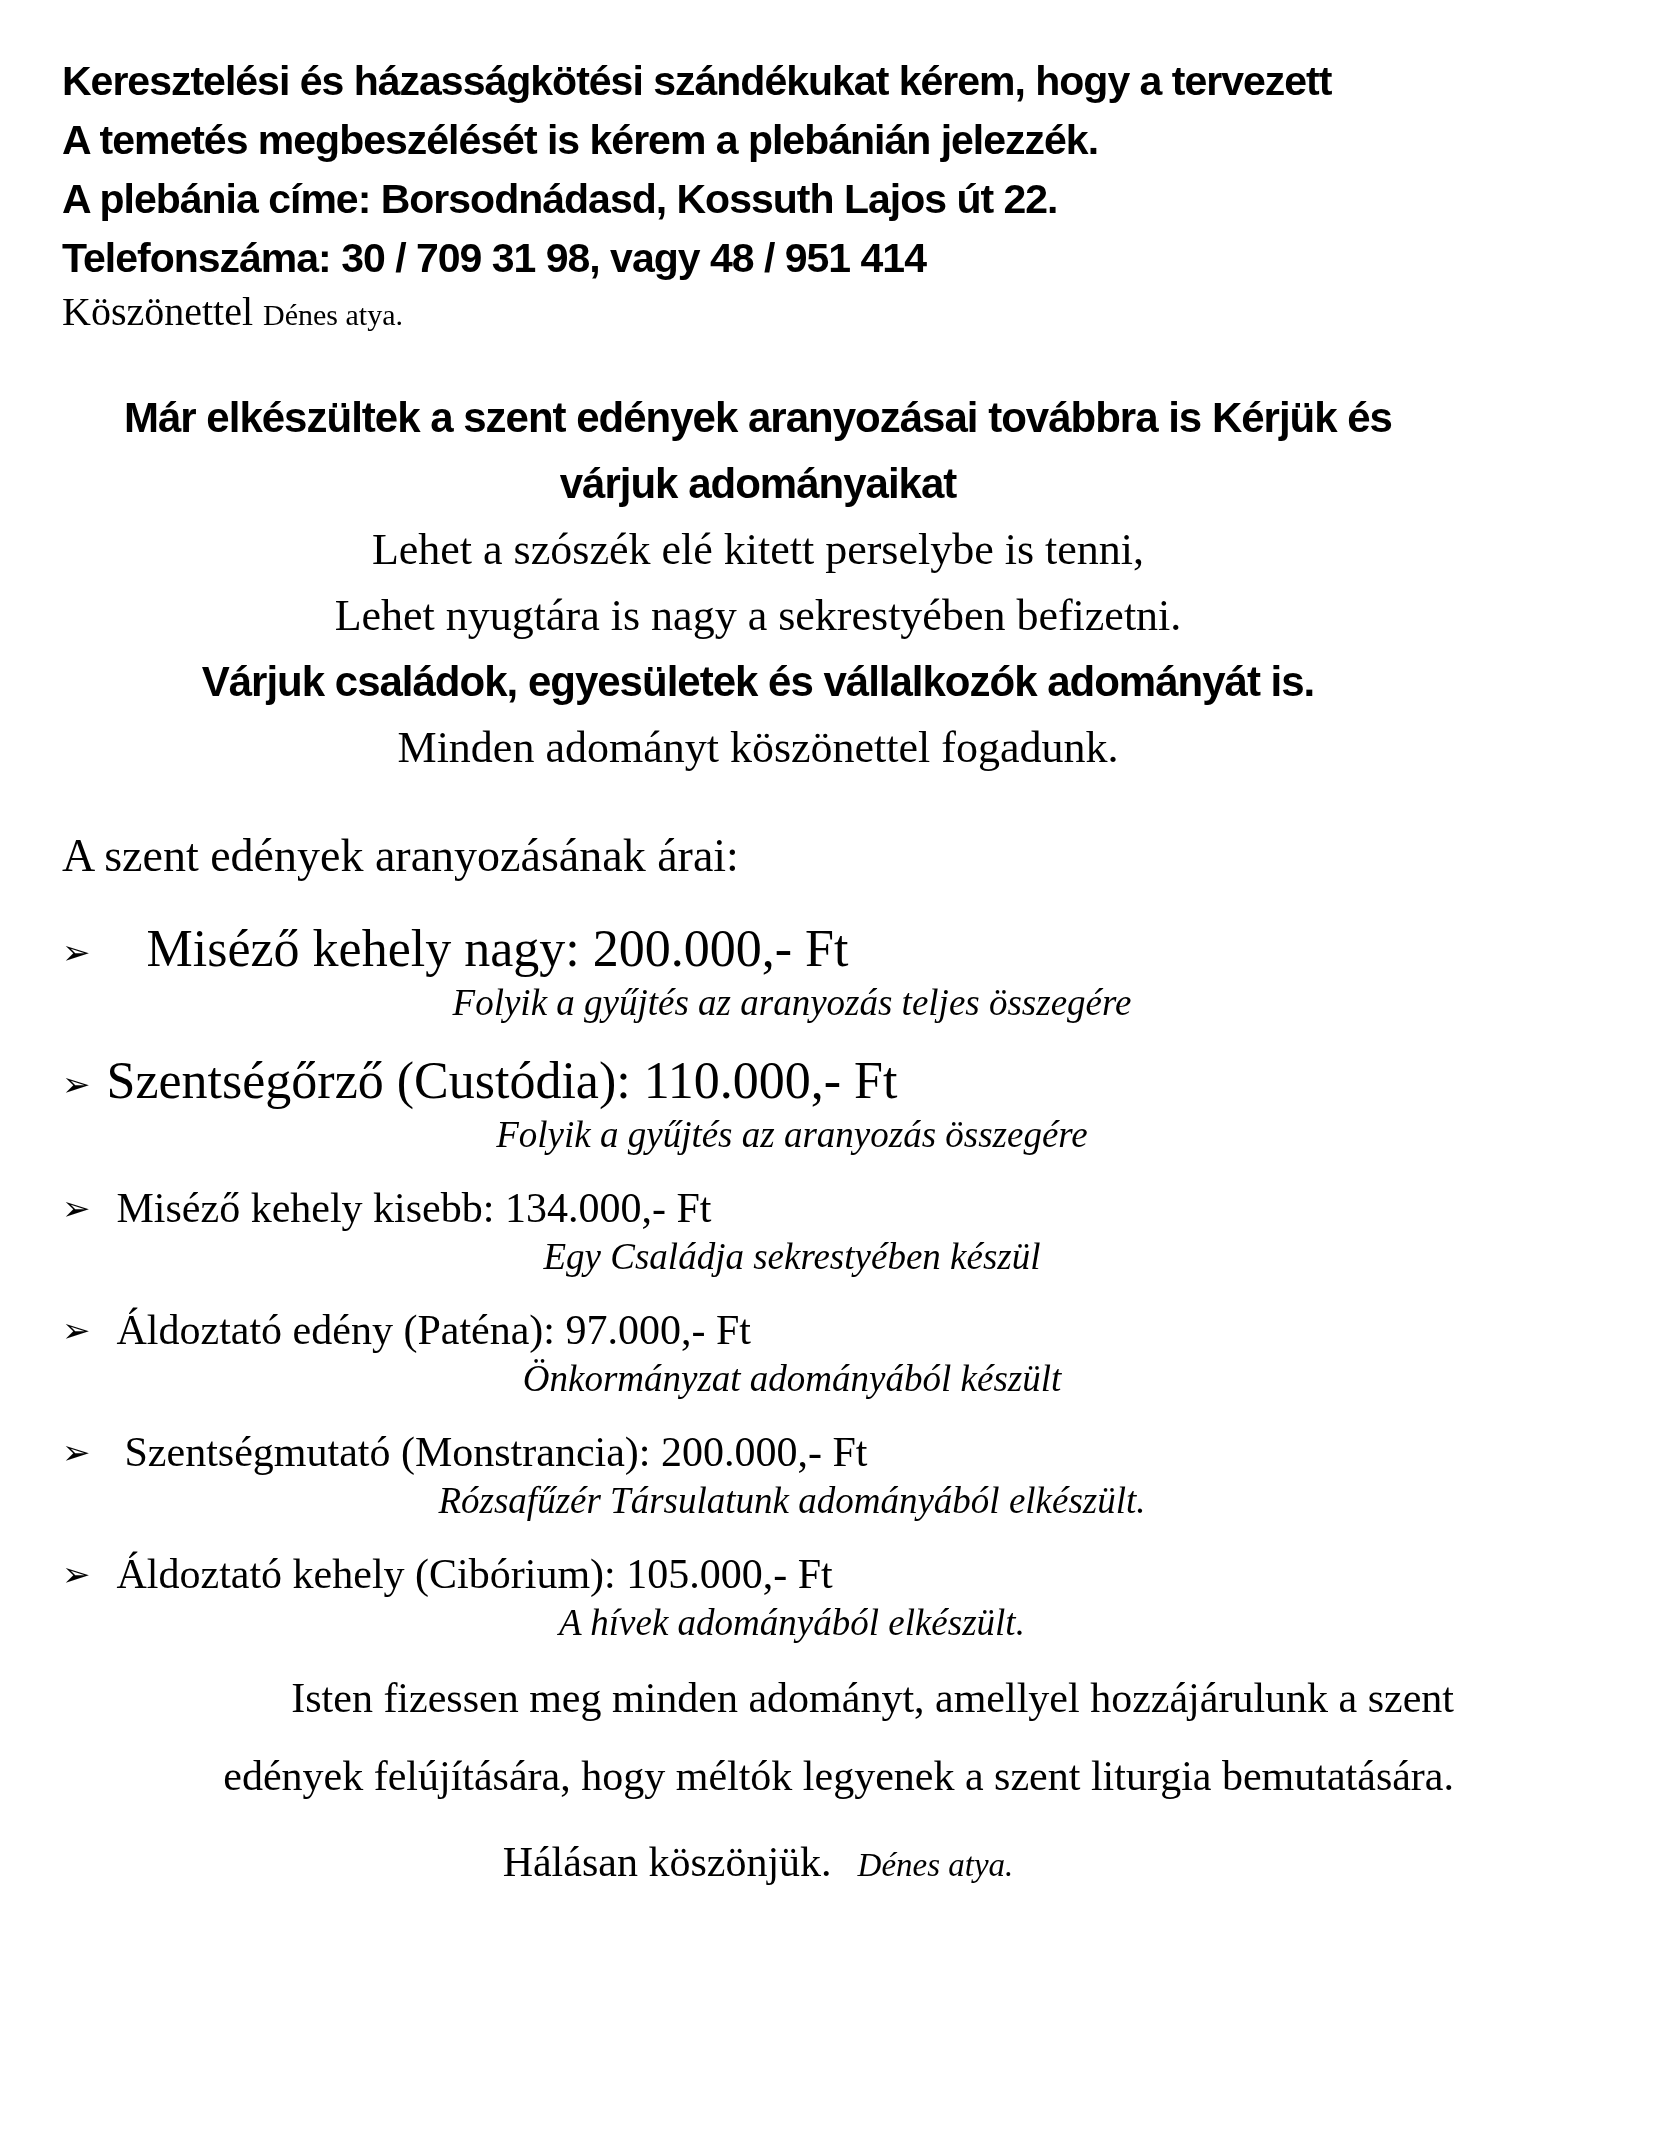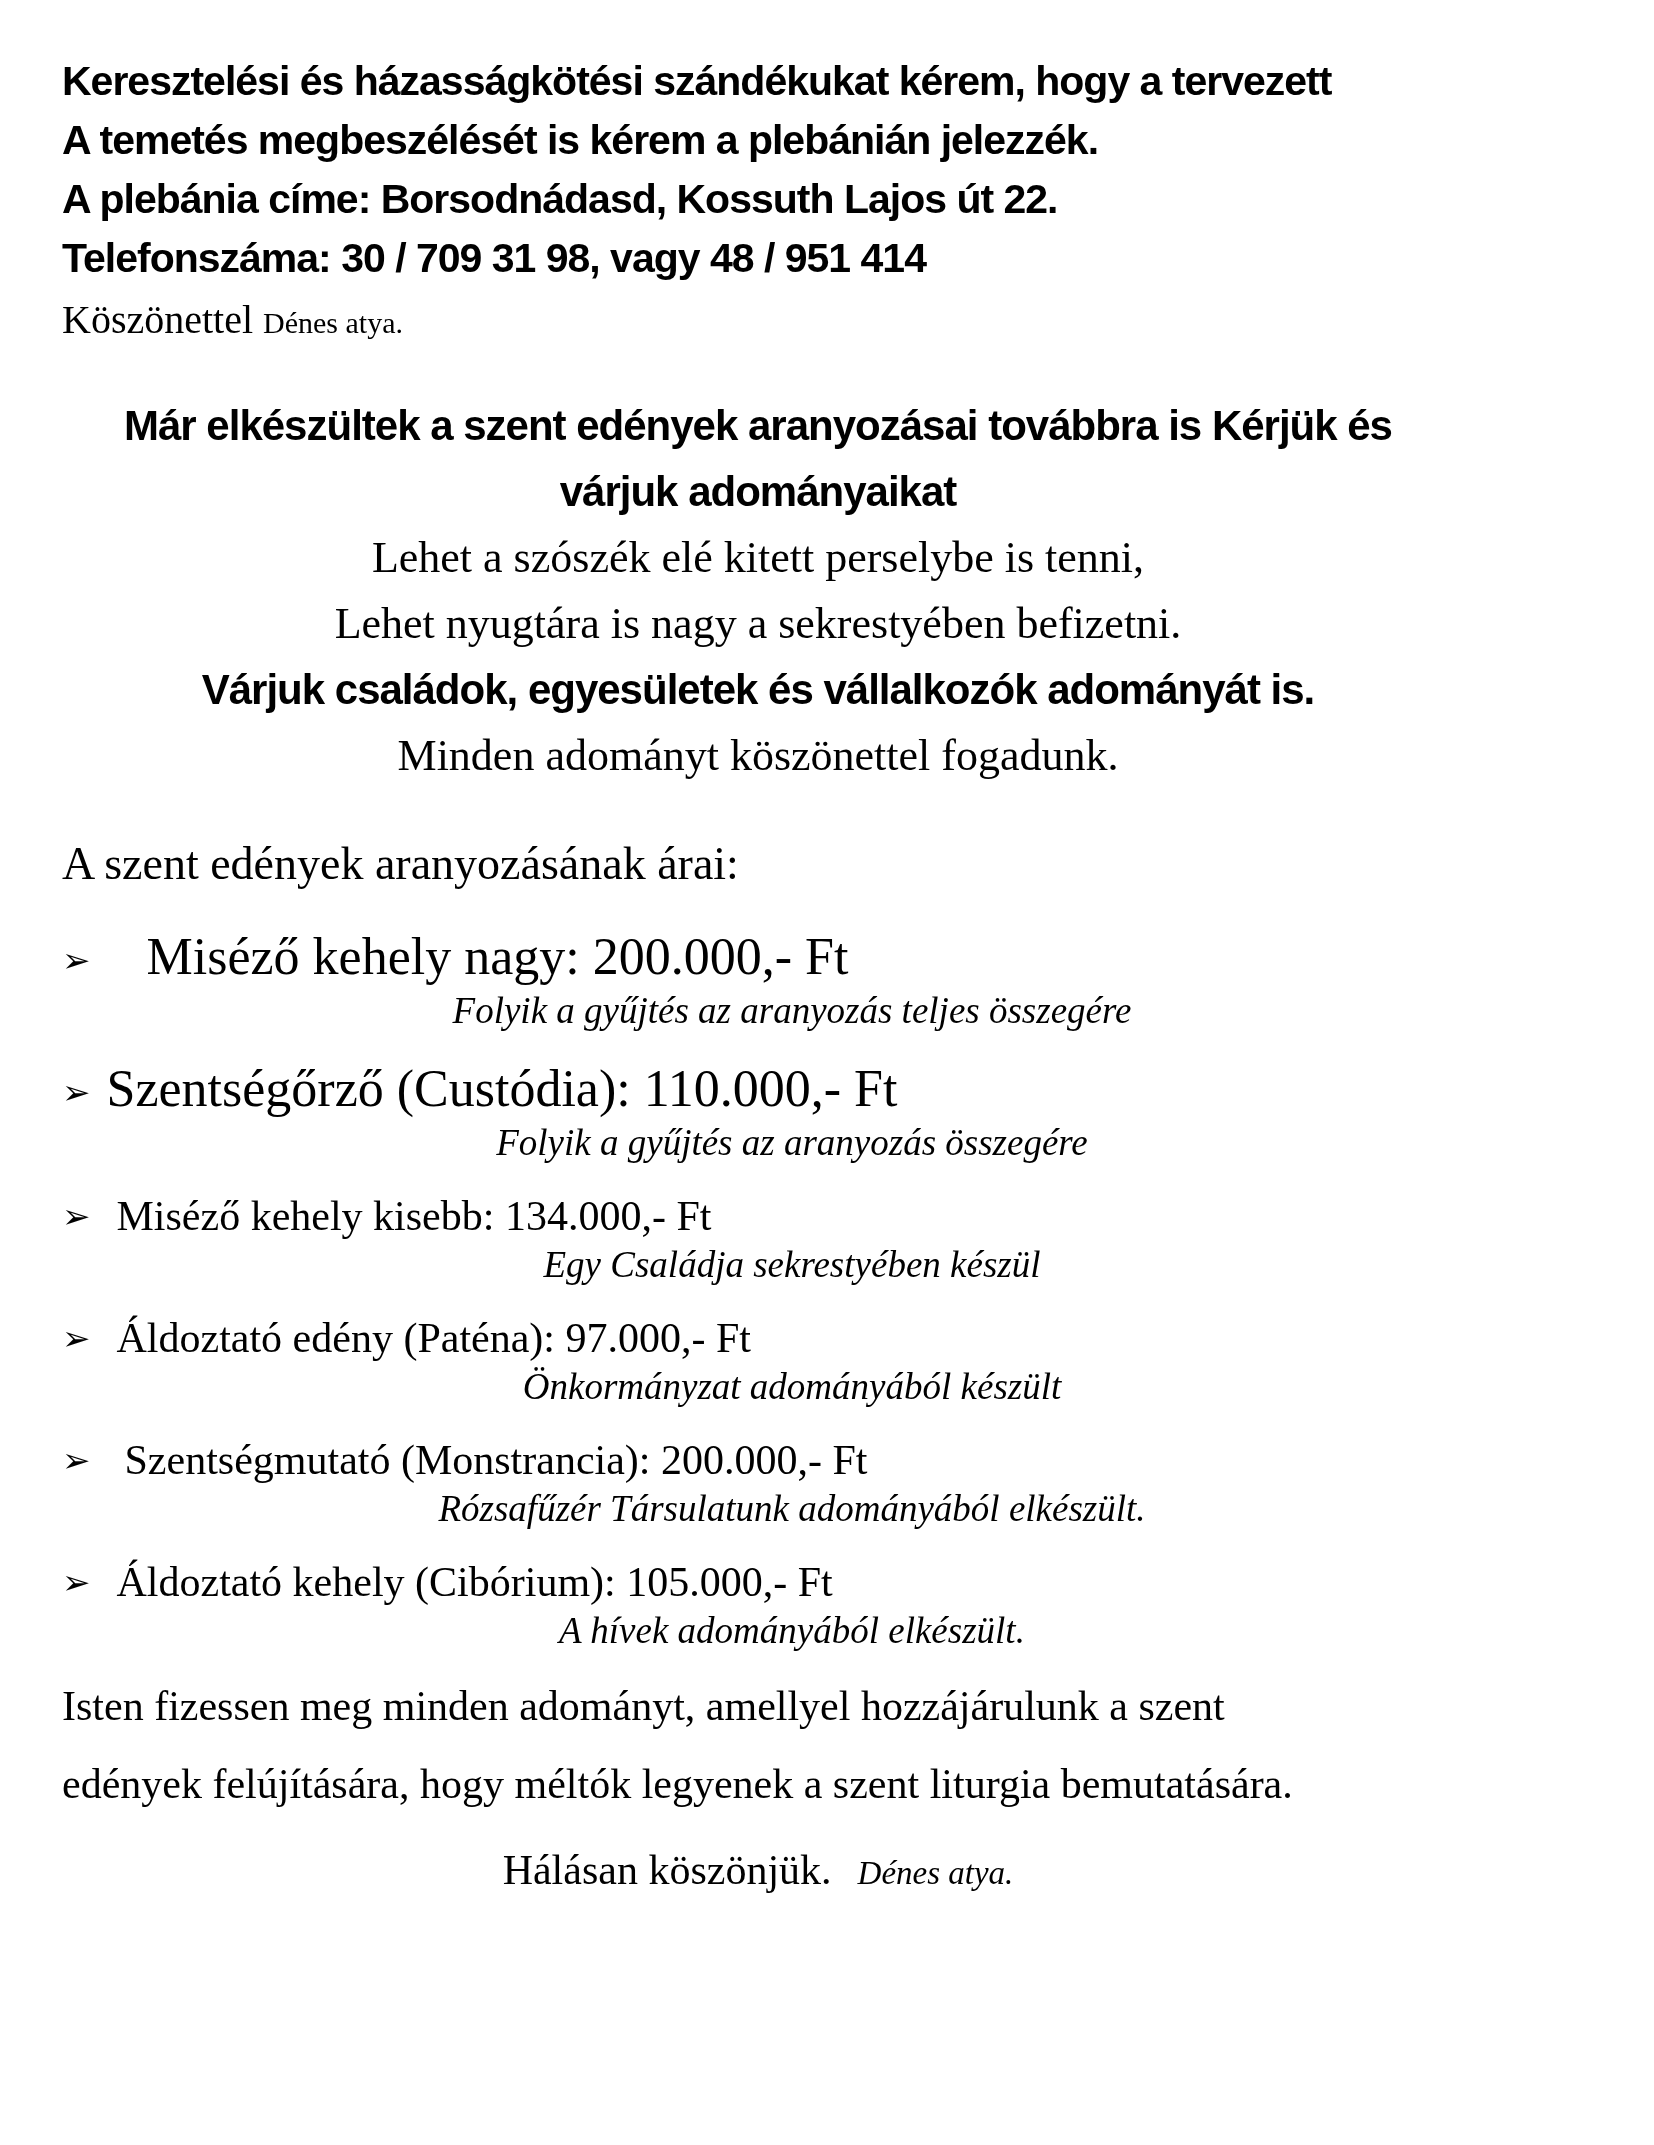--- a/index.html
+++ b/index.html
@@ -24,21 +24,20 @@
   .intro p.sans {
     font-family: "Liberation Sans", sans-serif;
     font-weight: bold;
     font-size: 41px;
     line-height: 59px;
     letter-spacing: -1px;
     white-space: nowrap;
   }
   .intro .indent { padding-left: 16px; }
   .signoff {
-    margin-top: 8px;
     font-family: "Liberation Serif", serif;
     font-size: 40px;
     line-height: 48px;
   }
   .signoff .signoff-name {
     font-size: 30px;
     margin-left: 10px;
   }
 
   
@@ -115,21 +114,21 @@
   .missing {
     margin-top: 20px;
     text-align: center;
     font-family: "Liberation Serif", serif;
     font-weight: bold;
     font-style: italic;
     font-size: 44px;
     line-height: 50px;
   }
   .thanks {
-    text-align: left;
+    text-align: right;
     font-family: "Liberation Serif", serif;
     font-size: 42px;
     line-height: 46px;
     white-space: nowrap;
   }
   .thanks-1 { margin-top: 30px; }
   .thanks-2 { margin-top: 32px; }
   .closing {
     margin-top: 38px;
     text-align: center;

